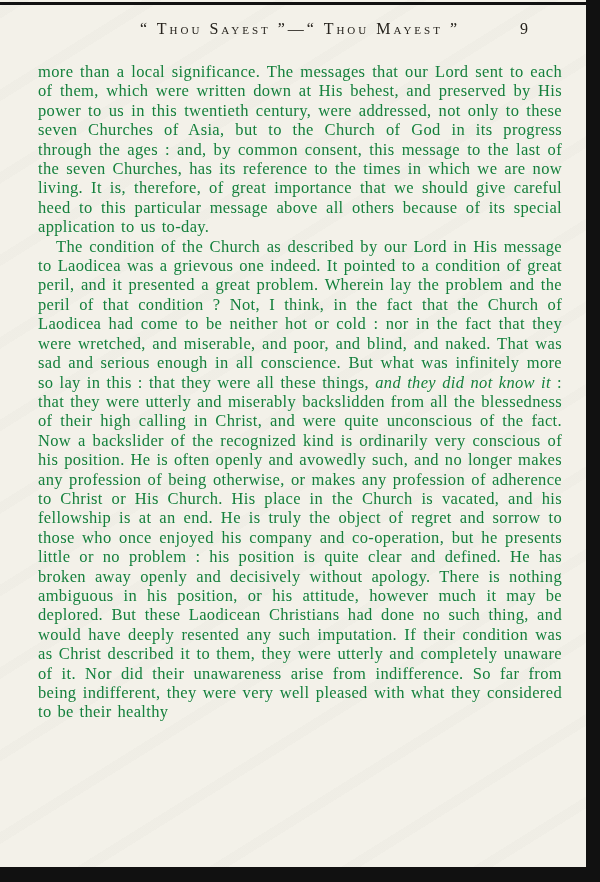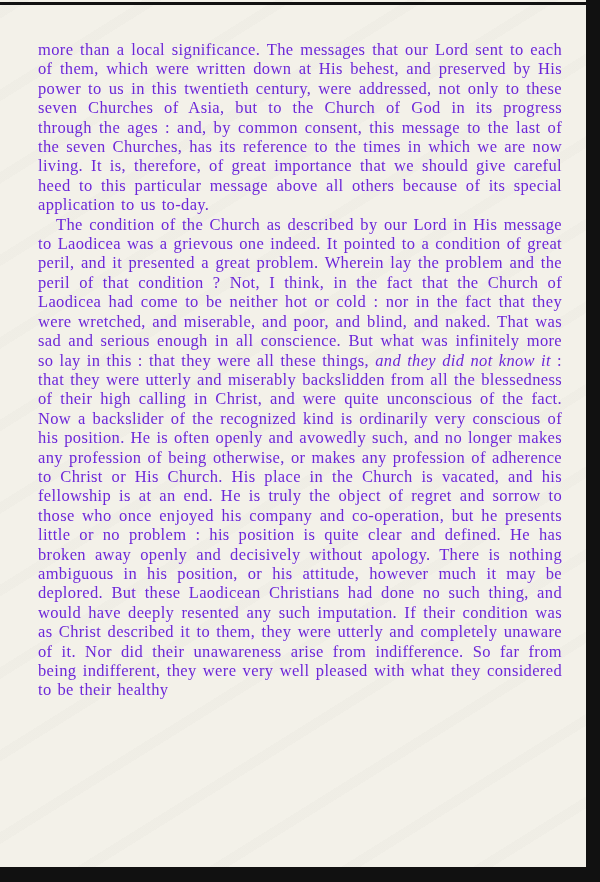--- a/index.html
+++ b/index.html
@@ -104,19 +104,23 @@
 </style>
 </head>
 <body>
 
 <div class="page" style="background: rgb(243, 241, 233);">
   <div class="scan-edge scan-edge-top" style="background: rgb(17, 17, 17);"></div>
   <div class="scan-edge scan-edge-right" style="background: rgb(17, 17, 17);"></div>
   <div class="scan-edge scan-edge-bottom" style="background: rgb(17, 17, 17);"></div>
 
   <div class="content">
+    <header class="running-head">
+      <span class="head-title">“ Thou Sayest ”—“ Thou Mayest ”</span>
+      <span class="page-number">9</span>
+    </header>
 
-    <main class="body-text" style="color: #6d28d9;">
+    <main class="body-text" style="color: #15803d;">
         <p class="para"><span>more than a local significance.  The messages that our Lord sent to each of them, which were written down at His behest, and preserved by His power to us in this twentieth century, were addressed, not only to these seven Churches of Asia, but to the Church of God in its progress through the ages : and, by common consent, this message to the last of the seven Churches, has its reference to the times in which we are now living.  It is, therefore, of great importance that we should give careful heed to this particular message above all others because of its special application to us to-day.</span></p>
         <p class="para indent"><span>The condition of the Church as described by our Lord in His message to Laodicea was a grievous one indeed.  It pointed to a condition of great peril, and it presented a great problem.  Wherein lay the problem and the peril of that condition ?  Not, I think, in the fact that the Church of Laodicea had come to be neither hot or cold : nor in the fact that they were wretched, and miserable, and poor, and blind, and naked.  That was sad and serious enough in all conscience.  But what was infinitely more so lay in this : that they were all these things, </span><span class="italic">and they did not know it</span><span> : that they were utterly and miserably backslidden from all the blessedness of their high calling in Christ, and were quite unconscious of the fact.  Now a backslider of the recognized kind is ordinarily very conscious of his position.  He is often openly and avowedly such, and no longer makes any profession of being otherwise, or makes any profession of adherence to Christ or His Church.  His place in the Church is vacated, and his fellowship is at an end.  He is truly the object of regret and sorrow to those who once enjoyed his company and co-operation, but he presents little or no problem : his position is quite clear and defined.  He has broken away openly and decisively without apology.  There is nothing ambiguous in his position, or his attitude, however much it may be deplored.  But these Laodicean Christians had done no such thing, and would have deeply resented any such imputation.  If their condition was as Christ described it to them, they were utterly and completely unaware of it.  Nor did their unawareness arise from indifference.  So far from being indifferent, they were very well pleased with what they considered to be their healthy</span></p>
       </main>
   </div>
 </div>
 
 </body></html>

